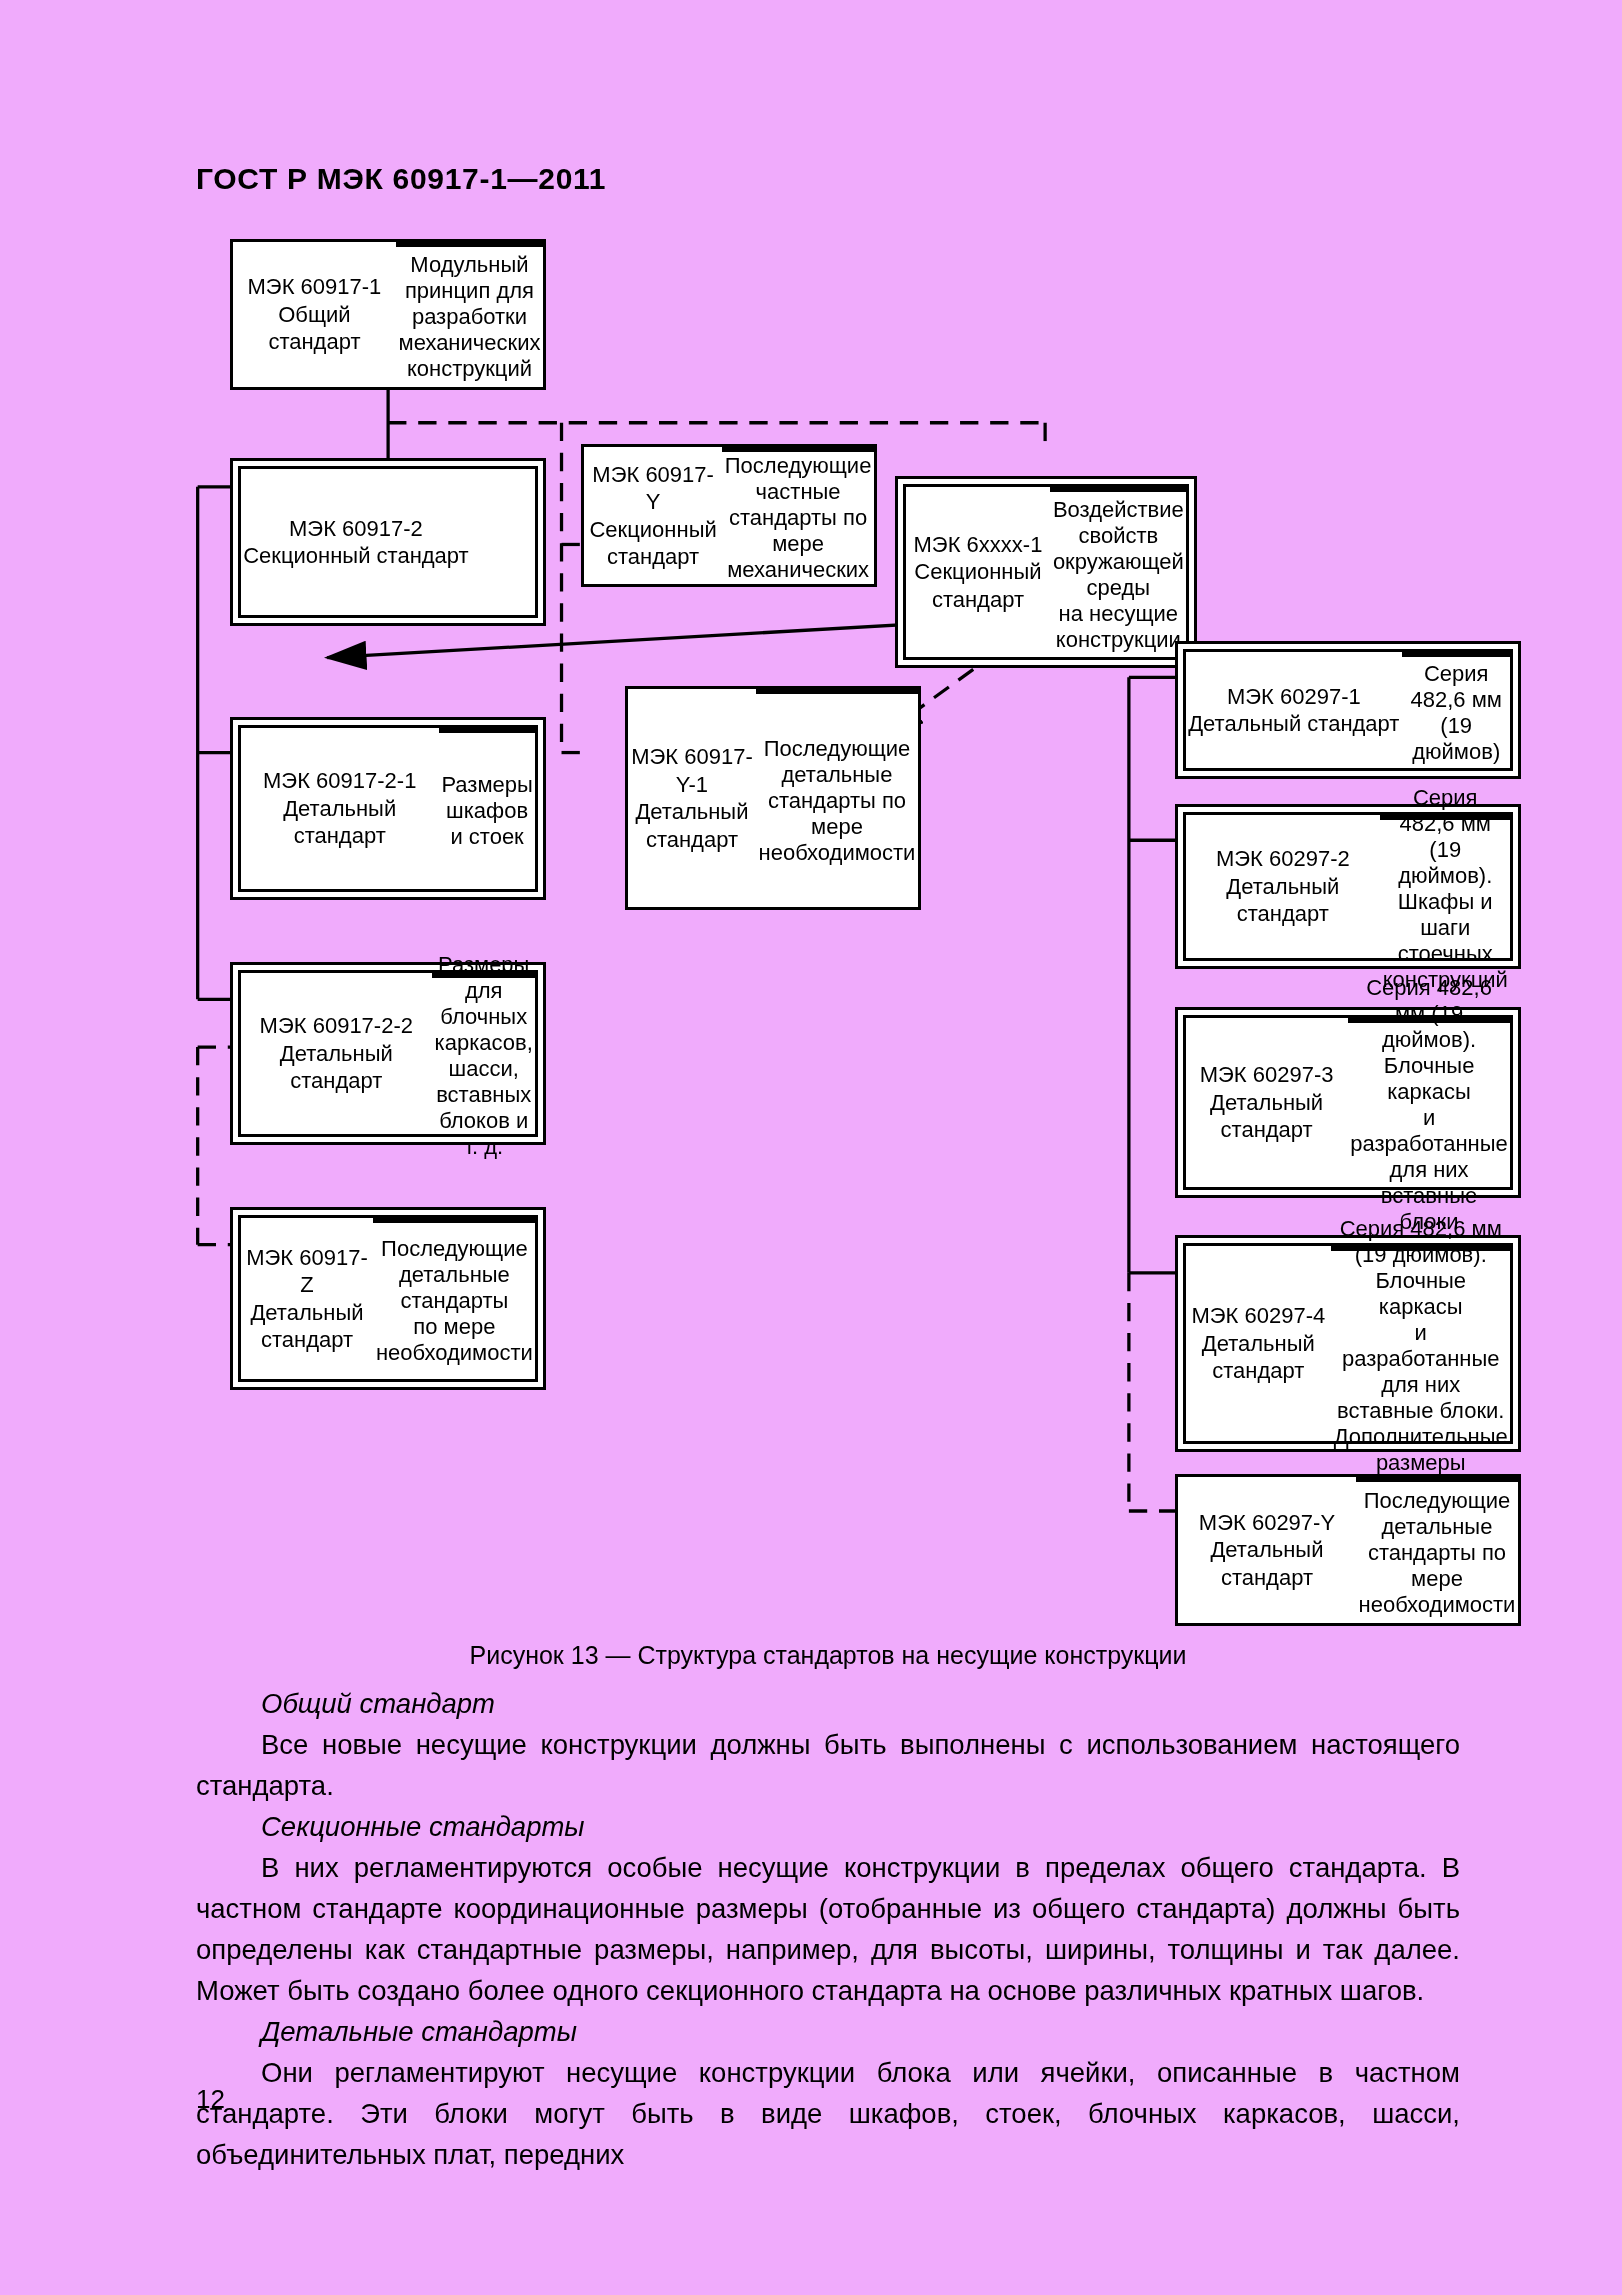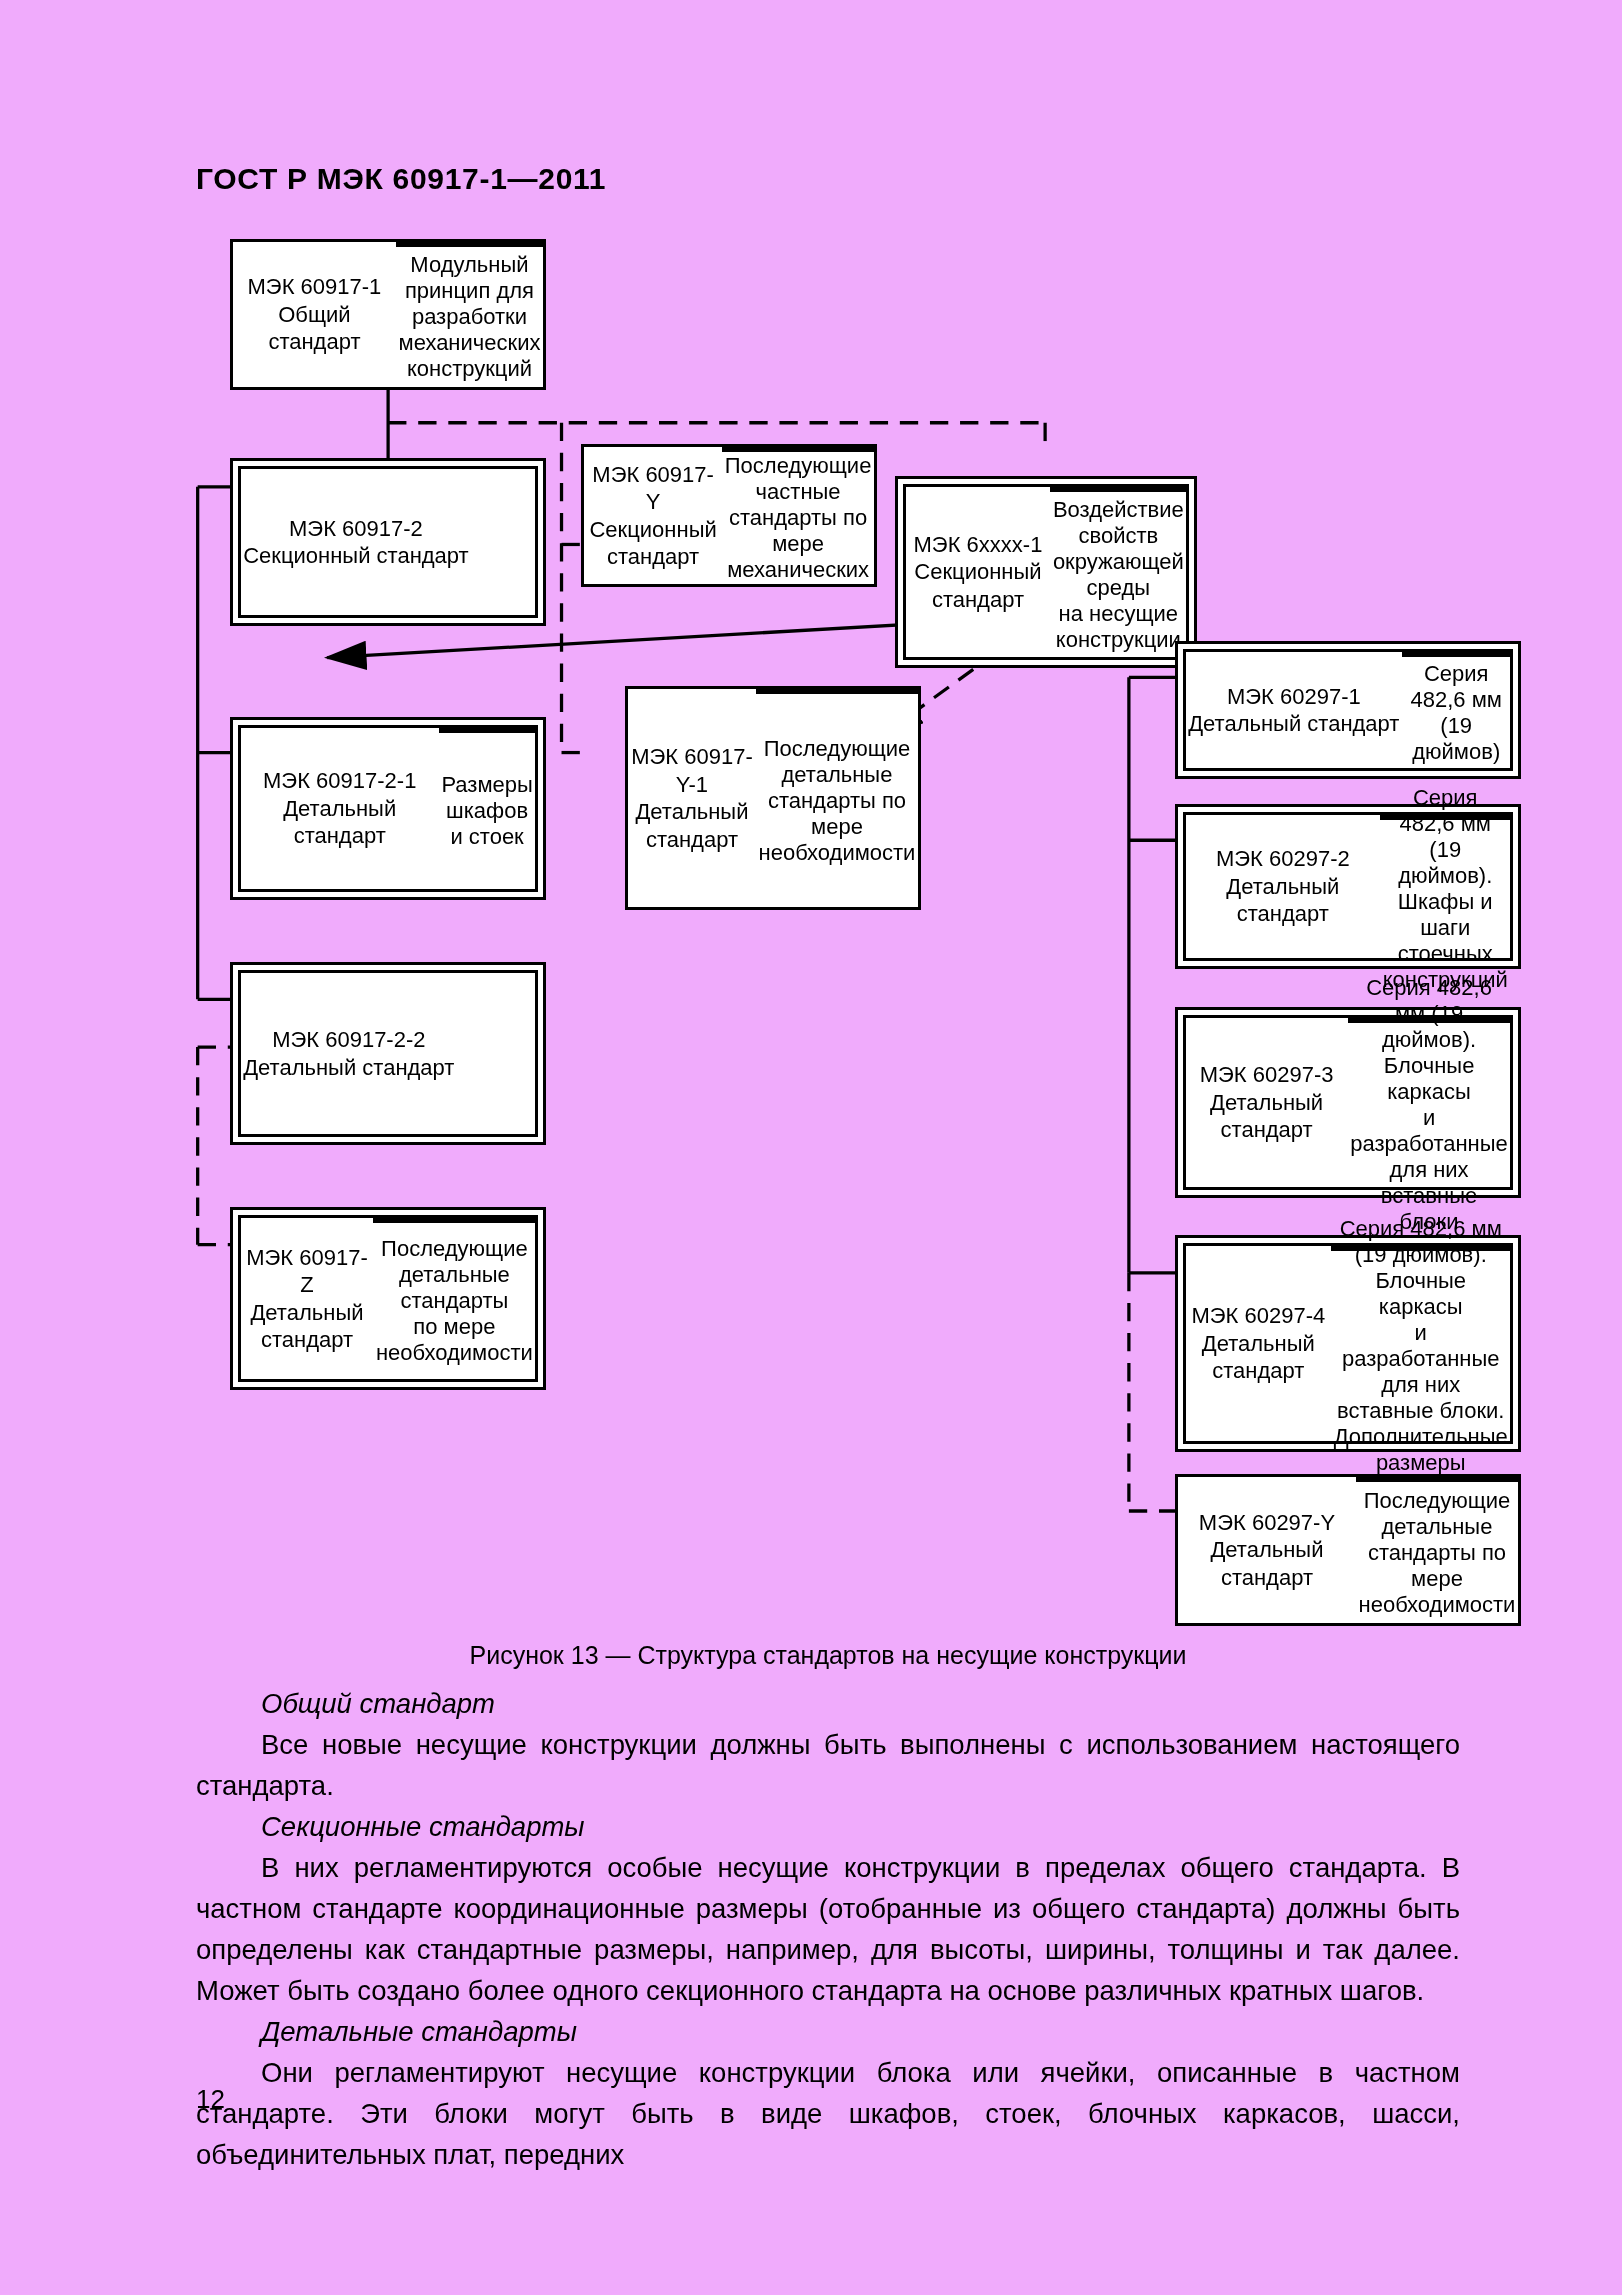--- a/index.html
+++ b/index.html
@@ -146,20 +146,23 @@
 и стоек</div>
       </div>
     </div>
 
     <div class="box double" id="b-60917-2-2">
       <div class="box-inner">
         <div class="box-title">
           <div>МЭК 60917-2-2</div>
           <div>Детальный стандарт</div>
         </div>
+        <div class="box-desc">Размеры для блочных
+каркасов, шасси,
+вставных блоков и т. д.</div>
       </div>
     </div>
 
     <div class="box double" id="b-60917-z">
       <div class="box-inner">
         <div class="box-title">
           <div>МЭК 60917-Z</div>
           <div>Детальный стандарт</div>
         </div>
         <div class="box-desc">Последующие

